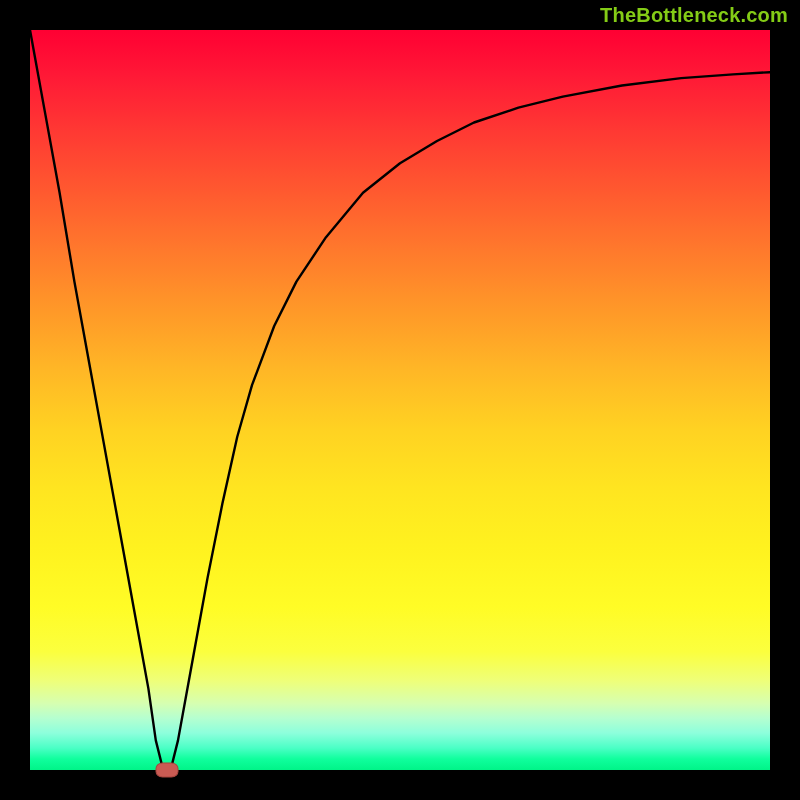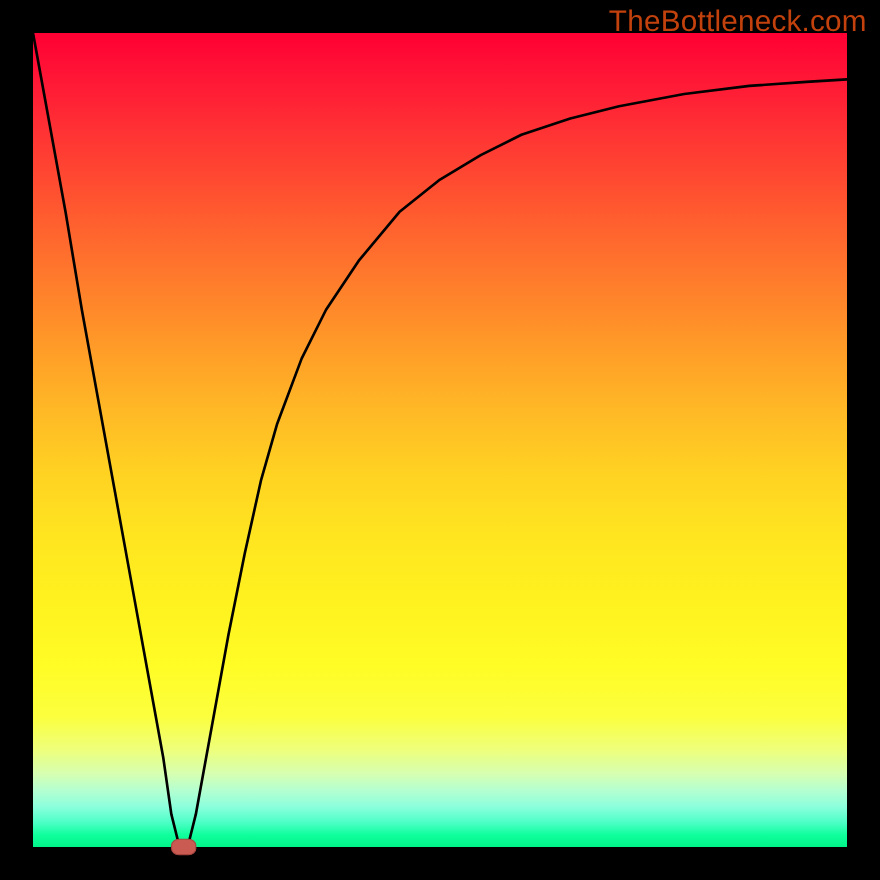--- a/index.html
+++ b/index.html
@@ -13,23 +13,23 @@
   .frame {
     position: relative;
     width: 800px;
     height: 800px;
     background: #000;
   }
   .watermark {
     position: absolute;
     top: 4px;
     right: 12px;
-    color: #c2410c;
-    font-size: 27px;
-    font-weight: normal;
+    color: #84cc16;
+    font-size: 20px;
+    font-weight: bold;
     z-index: 10;
     letter-spacing: 0.2px;
   }
   .plot {
     position: absolute;
     left: 30px;
     top: 30px;
     width: 740px;
     height: 740px;
 

